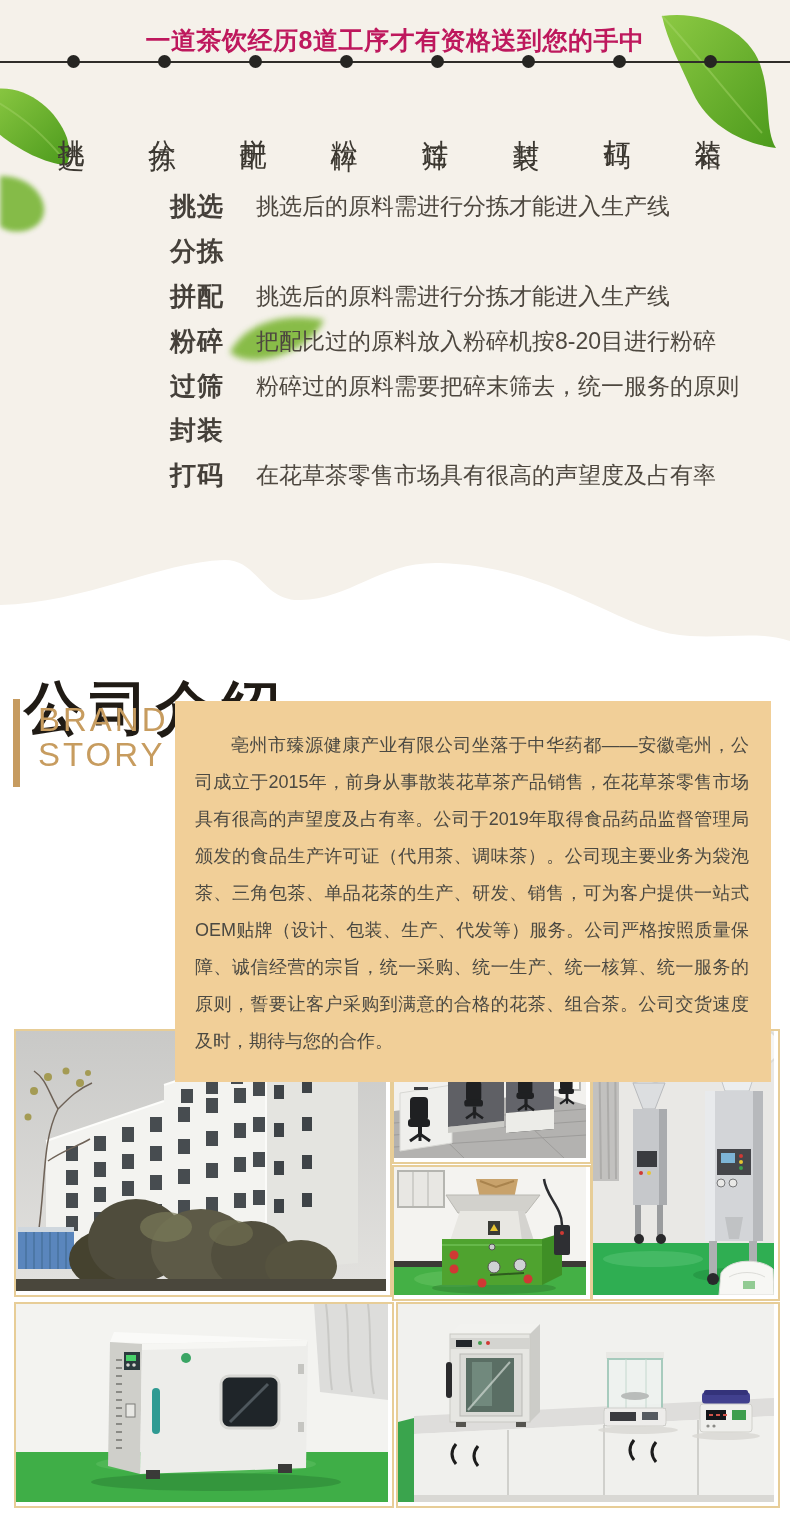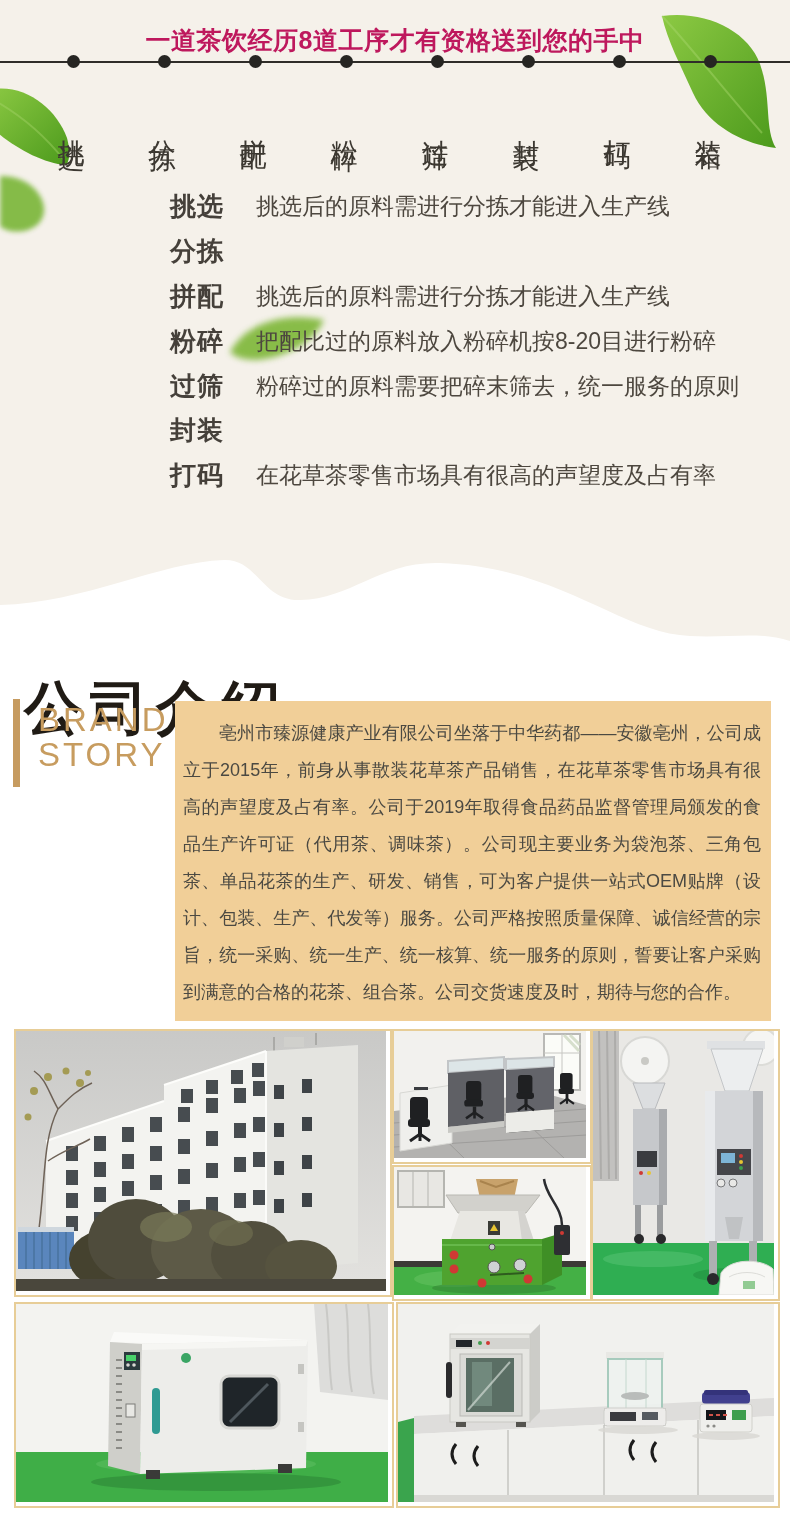--- a/index.html
+++ b/index.html
@@ -21,21 +21,21 @@
   .step-name{width:58px;flex:0 0 58px;font-size:26px;font-weight:bold;color:#45403a;letter-spacing:1px}
   .step-desc{margin-left:28px;font-size:23px;color:#4d473f;white-space:nowrap}
   
   .company-heading{left:24px;top:622px;font-size:58px;letter-spacing:8px;color:#201b15;
                    font-family:"DejaVu Serif","Liberation Serif",serif;font-weight:bold;z-index:2}
   .gold-bar{left:13px;top:699px;width:7px;height:88px;background:#c69b60;z-index:2}
   .brand{left:38px;top:702px;font-size:33px;line-height:35px;letter-spacing:3px;
          color:#c79c5f;z-index:2}
   .intro-panel{left:175px;top:701px;width:596px;min-height:315px;background:#f1cf98;
                box-sizing:border-box;padding:14px 10px 10px 8px;z-index:2}
-  .intro-panel p{margin:0;font-size:18px;line-height:37px;color:#4b4942;text-align:justify;text-indent:2em}
+  .intro-panel p{margin:12px;font-size:18px;line-height:37px;color:#4b4942;text-align:justify;text-indent:2em}
   
   figure.photo{position:absolute;margin:0;border:2px solid #e7cd97;background:#fff;overflow:hidden}
   figure.photo svg{display:block}
 </style>
 </head>
 <body>
 
 <div class="abs beige-bg"></div>
 
 <svg class="abs leaf" style="left:652px;top:8px" width="132" height="148" viewBox="0 0 132 148">

